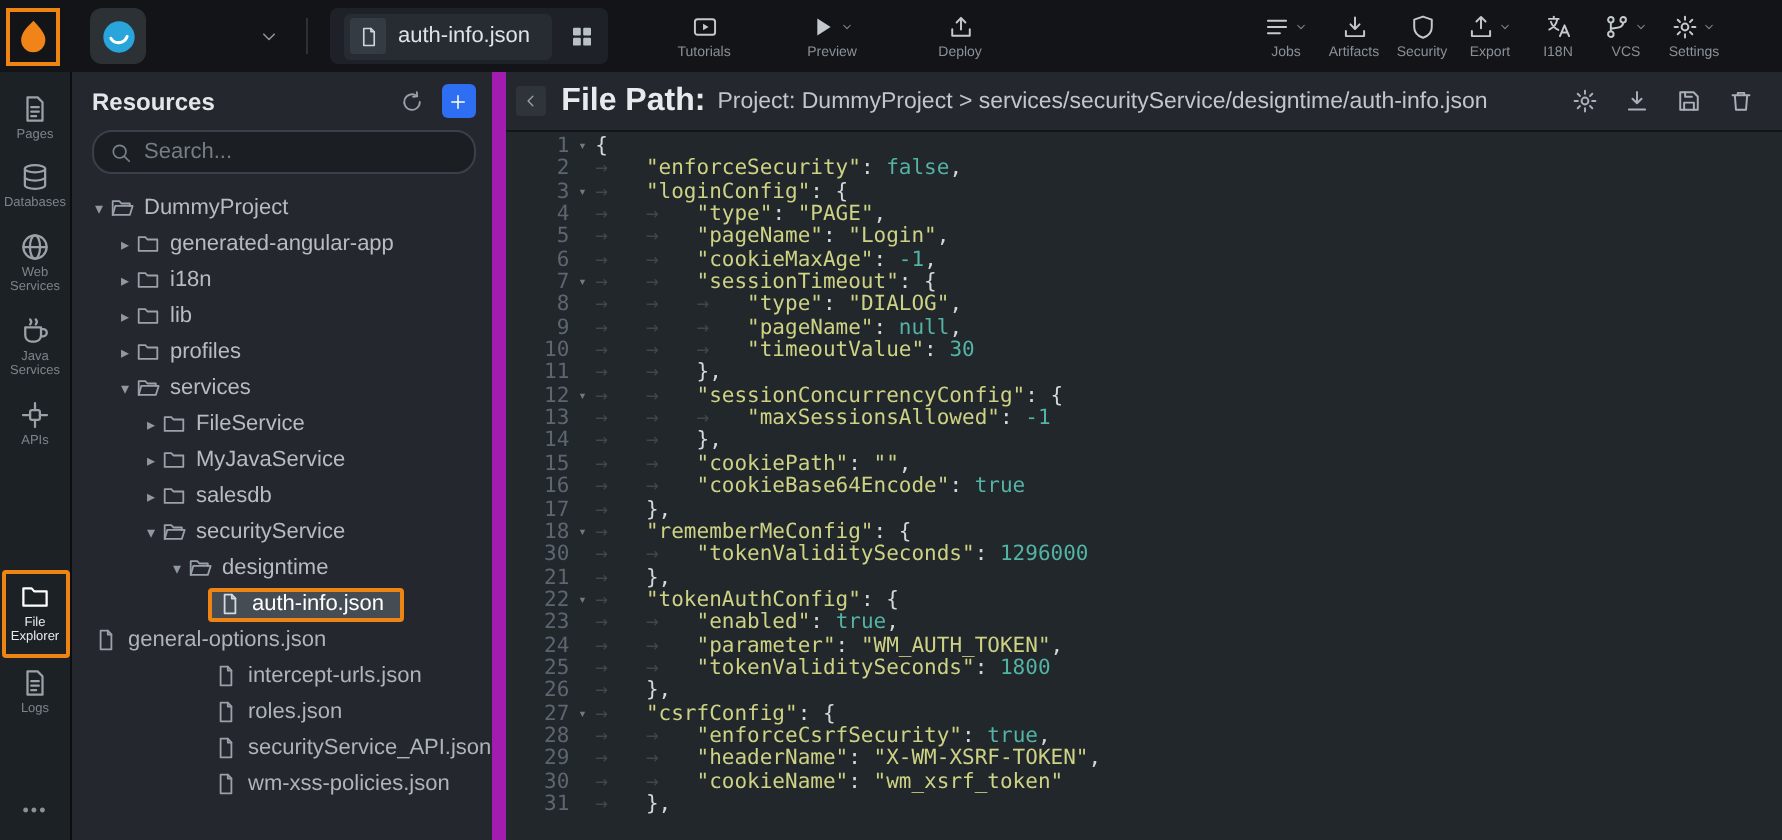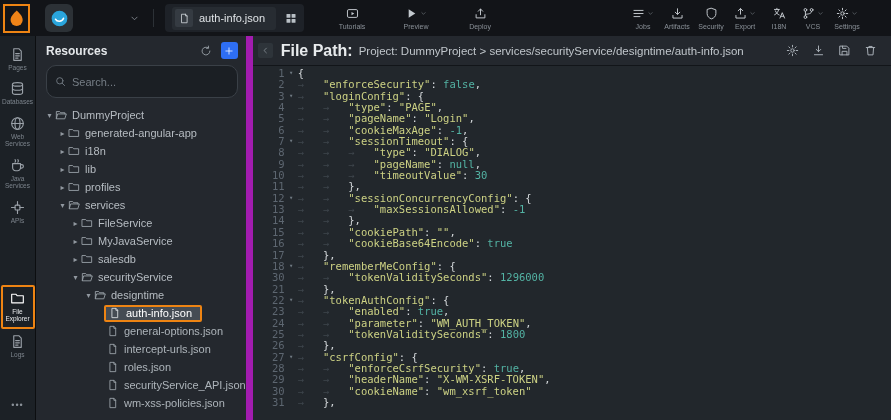--- a/index.html
+++ b/index.html
@@ -48,21 +48,21 @@
   .sb-more{color:#8a9198;font-size:9px;letter-spacing:1px;padding:6px 0 10px}
 
   
   .resources{flex:0 0 194px;background:#24282e;border-right:7px solid #a21caf;
     display:flex;flex-direction:column;min-height:0}
   .res-header{display:flex;align-items:center;gap:9px;padding:6px 8px 5px 10px}
   .res-title{flex:1;color:#e4e7ea;font-size:12px;font-weight:600}
   .refresh-btn{font-size:12px;color:#9aa1a8}
   .add-btn{width:17px;height:17px;background:#2e6ef2;border-radius:3px;color:#fff;
     display:flex;align-items:center;justify-content:center;font-size:10px}
-  .search-box{margin:1px 8px 7px 10px;height:33px;background:#1b1f24;border:1px solid #3a4047;
+  .search-box{margin:1px 8px 7px 10px;height:22px;background:#1b1f24;border:1px solid #3a4047;
     border-radius:10px;display:flex;align-items:center;gap:6px;padding:0 8px;
     color:#757d85;font-size:11px}
   .search-box .ic{color:#7a828a;font-size:11px}
   .tree{flex:1;overflow:hidden;padding-top:1px}
   .tree-row{height:18px;display:flex;align-items:center;font-size:11px;color:#b6bcc2;
     white-space:nowrap;overflow:hidden}
   .tree-row.file{color:#adb4ba}
   .caret-t{flex:0 0 11px;font-size:8px;color:#9198a0;text-align:center}
   .t-ic{font-size:12px;color:#9aa1a8;margin-right:5px;display:inline-flex}
   .t-ic svg{width:1em;height:1em}
@@ -488,21 +488,21 @@
             <span class="sel">
               <span class="t-ic ic">
                 <svg viewBox="0 0 16 16" fill="none" stroke="currentColor" stroke-width="1.2" stroke-linecap="round" stroke-linejoin="round">
                   <path d="M4.4 1.8h4.8l2.4 2.4v10H4.4z"></path>
                   <path d="M9.2 1.8v2.6h2.4"></path>
                 </svg>
               </span>
               <span class="t-name">auth-info.json</span>
             </span>
           </div>
-          <div class="tree-row file" style="padding-left:60px">
+          <div class="tree-row file" style="">
             <span class="caret-t"></span>
             <span class="t-ic ic">
               <svg viewBox="0 0 16 16" fill="none" stroke="currentColor" stroke-width="1.2" stroke-linecap="round" stroke-linejoin="round">
                 <path d="M4.4 1.8h4.8l2.4 2.4v10H4.4z"></path>
                 <path d="M9.2 1.8v2.6h2.4"></path>
               </svg>
             </span>
             <span class="t-name">general-options.json</span>
           </div>
           <div class="tree-row file" style="padding-left:60px">

